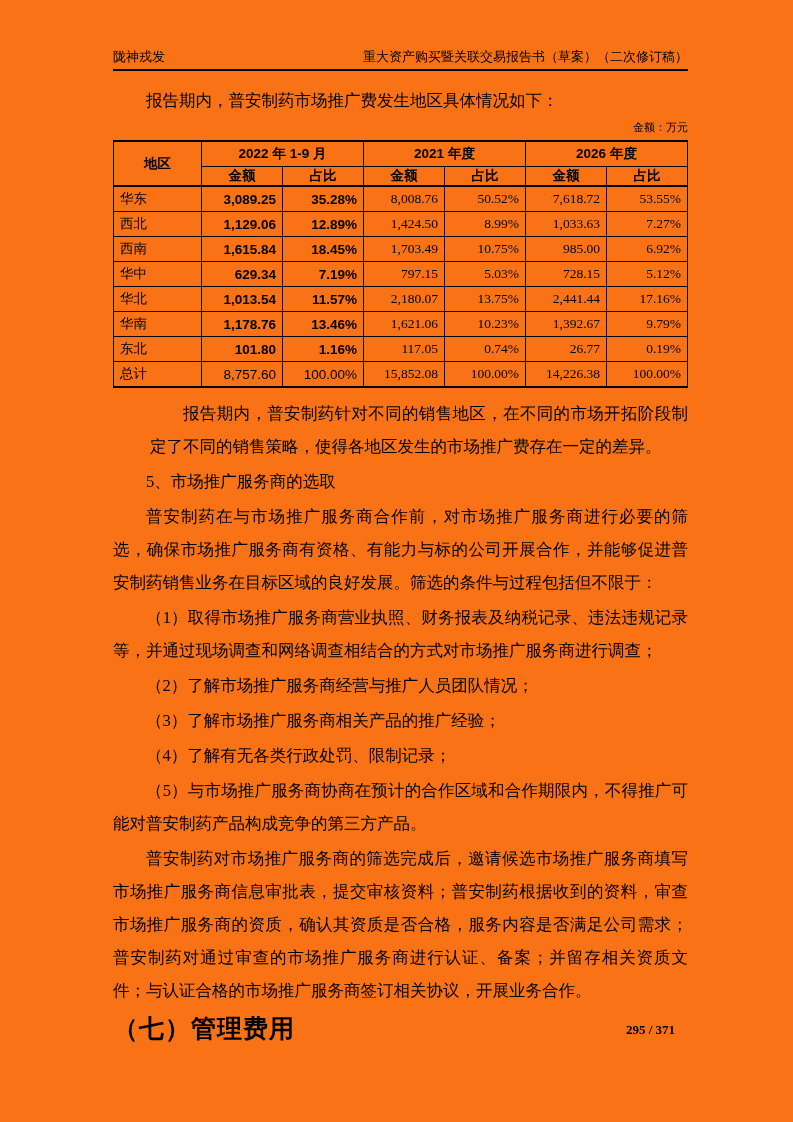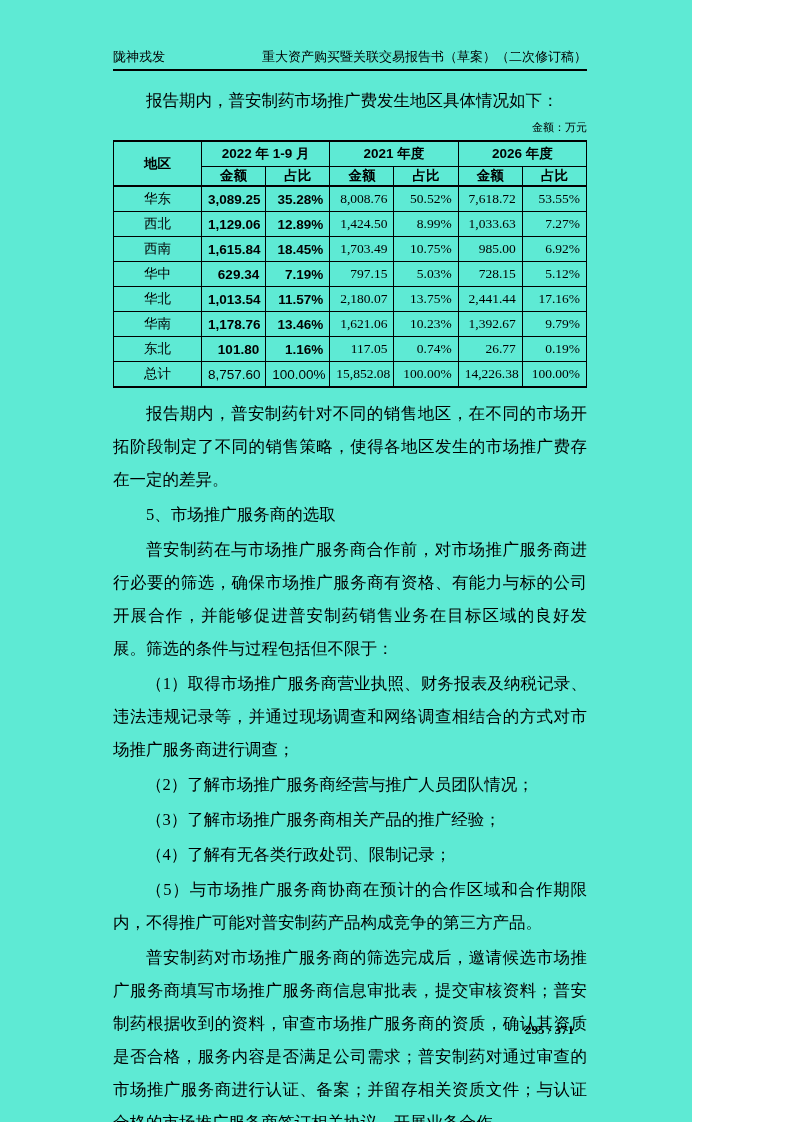--- a/index.html
+++ b/index.html
@@ -1,19 +1,19 @@
 <!DOCTYPE html>
 <html><head>
 <meta charset="utf-8">
 <style>
   html, body { margin:0; padding:0; background:#ffffff; }
   .page {
     position:relative;
-    width:692px; height:1122px;
-    background:#5eead4;
+    width:793px; height:1122px;
+    background:#f97316;
     color:#000;
     font-family:"Liberation Serif","DejaVu Serif",serif;
     box-sizing:border-box;
     padding:48px 105px 0 113px;
     overflow:hidden;
   }
   .doc-header {
     display:flex; justify-content:space-between; align-items:flex-end;
     border-bottom:2px solid #000;
     padding-bottom:4px;
@@ -21,21 +21,21 @@
     line-height:17px;
   }
   p.body {
     font-size:16.5px;
     line-height:33px;
     text-align:justify;
     margin:2px 0 0 0;
     text-indent:2em;
   }
   p.intro { margin-top:13px; }
-  p.after-table { margin-top:9px; }
+  p.after-table { margin-top:9px;margin-left:37px; }
   .unit-label {
     text-align:right;
     font-size:11px;
     line-height:20px;
     margin-top:0;
   }
   table.region-table {
     width:100%;
     border-collapse:collapse;
     table-layout:fixed;
@@ -53,21 +53,21 @@
     white-space:nowrap;
   }
   table.region-table th {
     font-family:"Liberation Sans","DejaVu Sans",sans-serif;
     font-weight:bold;
     text-align:center;
   }
   table.region-table thead tr.group th { height:24px; }
   table.region-table thead tr.sub th { height:18px; }
   table.region-table thead th.hdr-bottom { border-bottom:2px solid #000; }
-  td.region { text-align:center; }
+  td.region { text-align:left; }
   td.num { text-align:right; }
   td.y2022 {
     font-family:"Liberation Sans","DejaVu Sans",sans-serif;
     font-weight:bold;
   }
   tr.total td { font-weight:normal; }
   tr.total td.region { font-family:"Liberation Sans","DejaVu Sans",sans-serif; }
   h2.section-heading {
     font-family:"Liberation Sans","DejaVu Sans",sans-serif;
     font-weight:bold;

